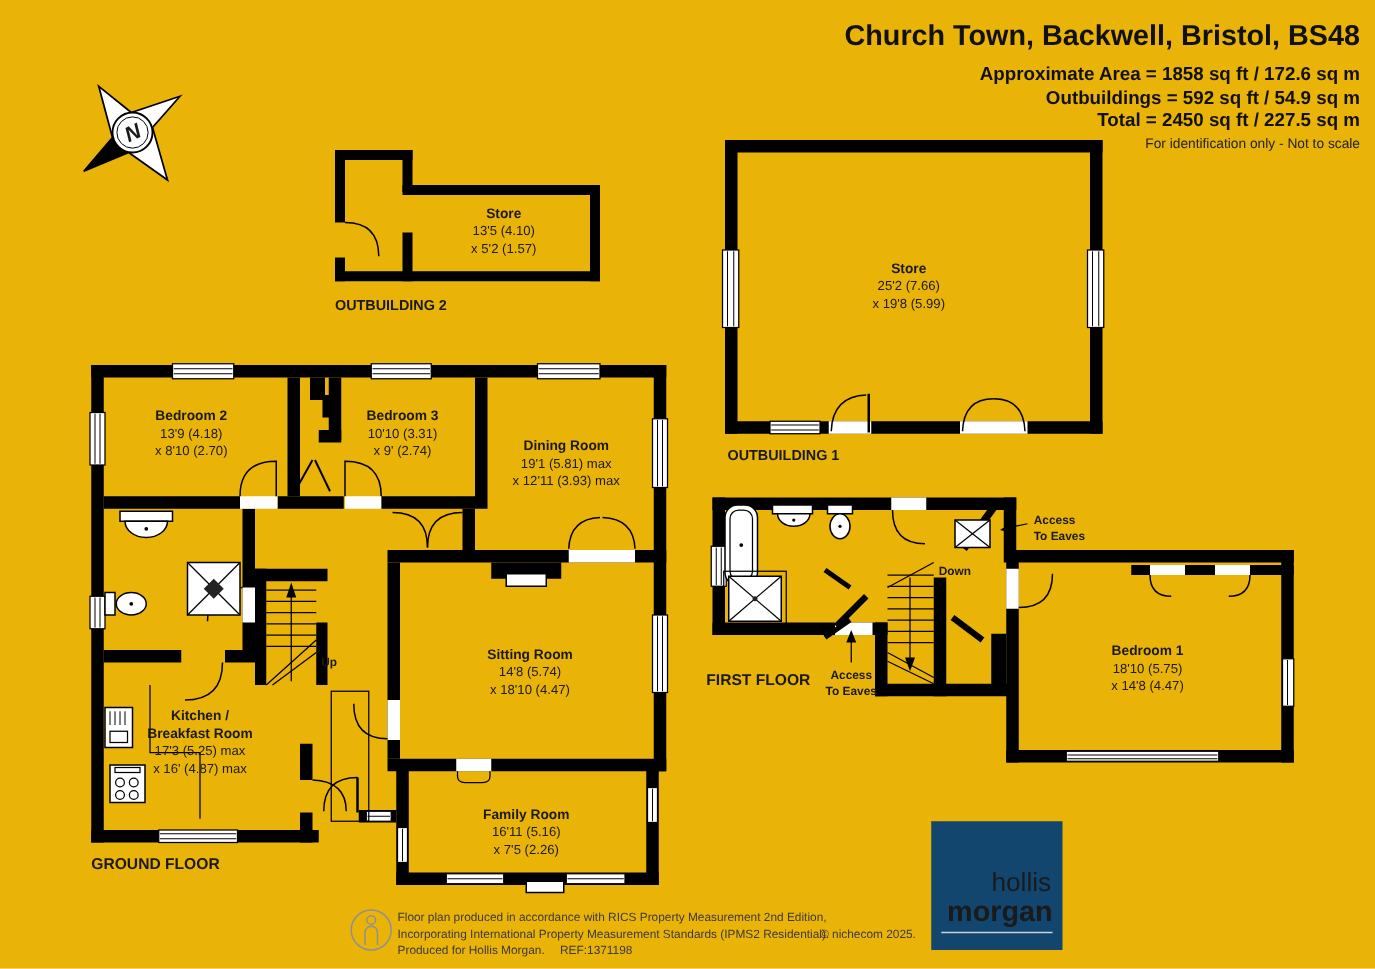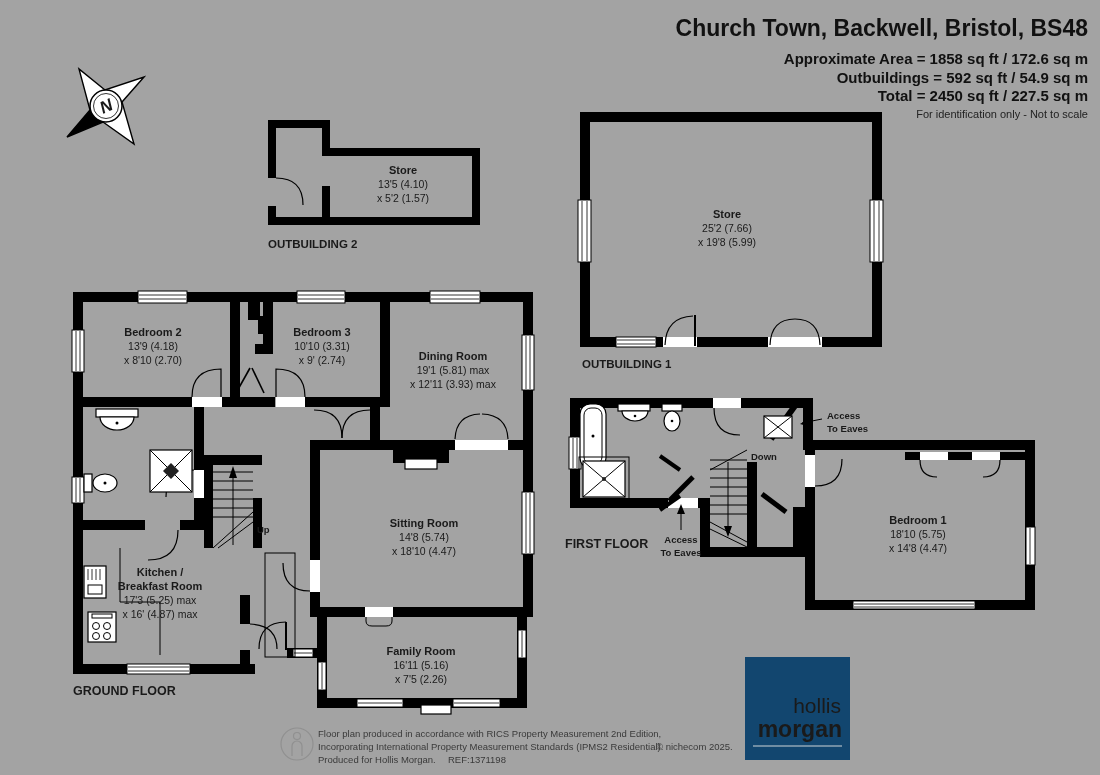--- a/index.html
+++ b/index.html
@@ -1,16 +1,16 @@
 <!DOCTYPE html>
 <html><head>
 <meta charset="utf-8">
 <style>
   html,body{margin:0;padding:0;background:#ffffff;}
-  #page{position:relative;width:1100px;height:775px;background:#a3a3a3;overflow:hidden;
+  #page{position:relative;width:1100px;height:775px;background:#eab308;overflow:hidden;
         font-family:"Liberation Sans", sans-serif;}
   svg text{font-family:"Liberation Sans", sans-serif;fill:#1a1a1a;}
   .room-name{font-weight:bold;font-size:11px;}
   .room-dim{font-size:10.5px;}
   .floor-label{font-weight:bold;font-size:12.5px;}
   .small-bold{font-weight:bold;font-size:9.5px;}
   .hdr-title{font-weight:bold;font-size:23px;fill:#111;}
   .hdr-line{font-weight:bold;font-size:15px;fill:#111;}
   .hdr-note{font-size:11px;fill:#222;}
   .footer-line{font-size:9.5px;fill:#3a3a3a;}

